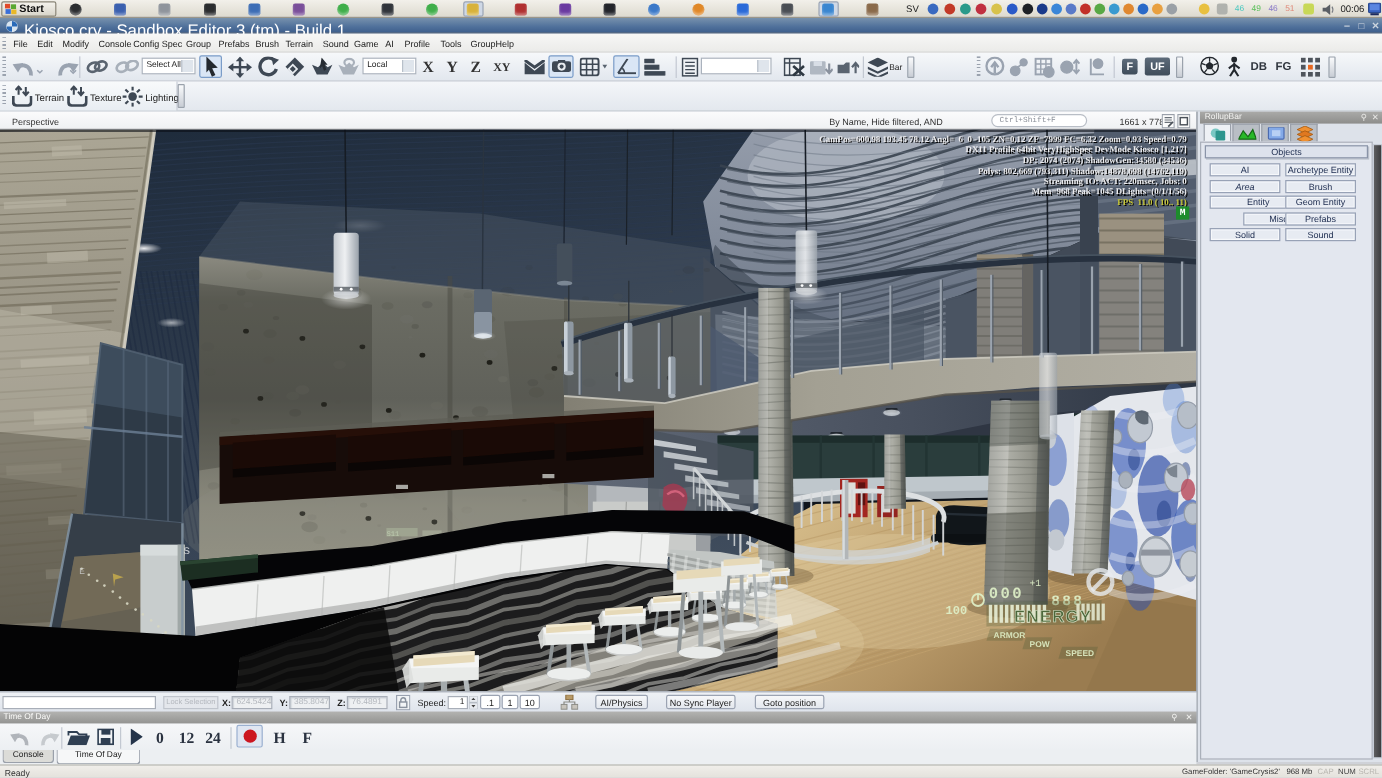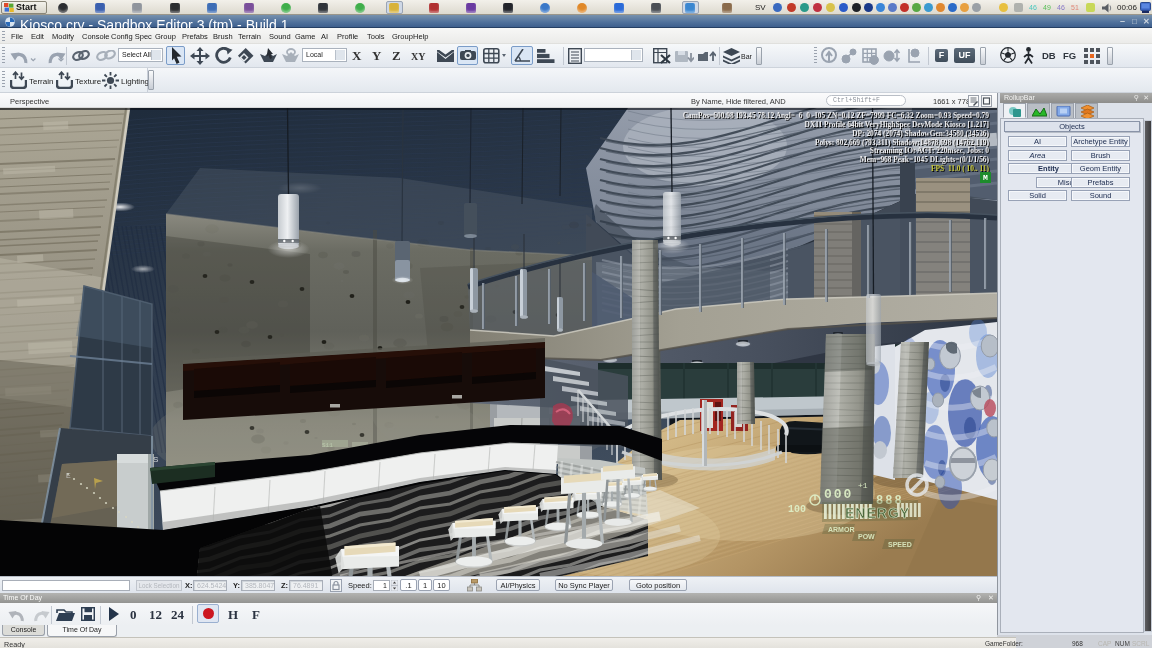--- a/index.html
+++ b/index.html
@@ -49,21 +49,21 @@
 #botbar{left:0;top:576px;width:997px;height:17px;background:linear-gradient(#eef1f5,#dfe4ec);border-top:1px solid #b6bcc6;font-size:7.5px;color:#222;}
 .bfield{top:2.5px;height:11px;background:#eef0f2;border:1px solid #a8aeb8;box-shadow:inset 1px 1px 1px #cdd2d8;font-size:7px;color:#b3b7bd;padding:1.5px 3px 0 3px;}
 .bbtn{top:2px;height:12px;background:linear-gradient(#f7f8fa,#e4e8ee);border:1px solid #9ba3b2;border-radius:2px;font-size:7.5px;color:#222;text-align:center;}
 
 #todhead{left:0;top:593px;width:997px;height:10px;background:linear-gradient(#b3b3b1,#939391);color:#fbfbf9;font-size:7px;padding:1px 0 0 3px;}
 #todbar{left:0;top:603px;width:997px;height:22px;background:linear-gradient(#f6f7f9,#eceff2);}
 .todnum{font-family:"Liberation Serif",serif;font-size:13px;color:#2a3240;font-weight:bold;}
 #tabs{left:0;top:625px;width:997px;height:12px;background:#eceff2;}
 .tab{top:0;height:11px;border:1px solid #9aa0aa;border-top:none;border-radius:0 0 3px 3px;font-size:7px;color:#222;text-align:center;padding-top:1px;}
 
-#statusbar{left:0;top:637px;width:1016px;height:11px;background:linear-gradient(#f0eeea,#e4e2dc);border-top:1px solid #c4c2ba;font-size:6.8px;color:#333;}
+#statusbar{left:0;top:637px;width:1152px;height:11px;background:linear-gradient(#f0eeea,#e4e2dc);border-top:1px solid #c4c2ba;font-size:6.8px;color:#333;}
 </style>
 </head>
 <body>
 <div id="screen">
   <div class="abs" id="taskbar"></div>
   <div class="abs" id="startbtn">Start</div>
   <svg class="abs" style="left:4px;top:3px;" width="10" height="9">
       <rect x="0" y="0" width="4.4" height="4" fill="#e04a2a"></rect>
       <rect x="5" y="0.6" width="4.4" height="4" fill="#58a832"></rect>
       <rect x="0.6" y="4.6" width="4.4" height="4" fill="#3a6fd8"></rect>
@@ -1488,21 +1488,21 @@
             <path d="M7.5 8 L14 11 7.5 14 1 11 Z" fill="#f09030" stroke="#a85a10" stroke-width="0.7"></path>
           </g>
         </svg>
     </div>
     <div class="abs" style="left:2px;top:25px;width:144px;height:515px;background:#e3e7ef;border:1px solid #aab0ba;"></div>
     <div class="abs" style="left:6px;top:28px;width:136px;height:11px;background:#dde2ec;border:1px solid #8a94a8;box-shadow:1px 1px 0 #b8bec8;font-size:7.5px;color:#1c2b4e;text-align:center;line-height:10px;">Objects</div>
     <div class="abs robj" style="left:10px;top:43px;width:59px;">AI</div>
     <div class="abs robj" style="left:73px;top:43px;width:59px;">Archetype Entity</div>
     <div class="abs robj" style="left:10px;top:56.5px;width:59px;font-style:italic;">Area</div>
     <div class="abs robj" style="left:73px;top:56.5px;width:59px;">Brush</div>
-    <div class="abs robj" style="left:10px;top:70px;width:81px;font-weight:bold;">Entity</div>
+    <div class="abs robj" style="left:10px;top:70px;width:81px;">Entity</div>
     <div class="abs robj" style="left:73px;top:70px;width:59px;">Geom Entity</div>
     <div class="abs robj" style="left:10px;top:83.5px;width:59px;margin-left:28px;">Misc</div>
     <div class="abs robj" style="left:73px;top:83.5px;width:59px;">Prefabs</div>
     <div class="abs robj" style="left:10px;top:97px;width:59px;">Solid</div>
     <div class="abs robj" style="left:73px;top:97px;width:59px;">Sound</div>
     <div class="abs" style="left:146px;top:27px;width:8px;height:512px;background:#c6ccd6;"></div>
     <div class="abs" style="left:147px;top:28px;width:6px;height:510px;background:linear-gradient(90deg,#5e5e60,#3c3c3e);"></div>
   </div>
   <div class="abs" id="botbar">
     <span class="abs" style="left:2px;top:2.5px;width:128px;height:11px;background:#fff;border:1px solid #a8aeb8;"></span>

